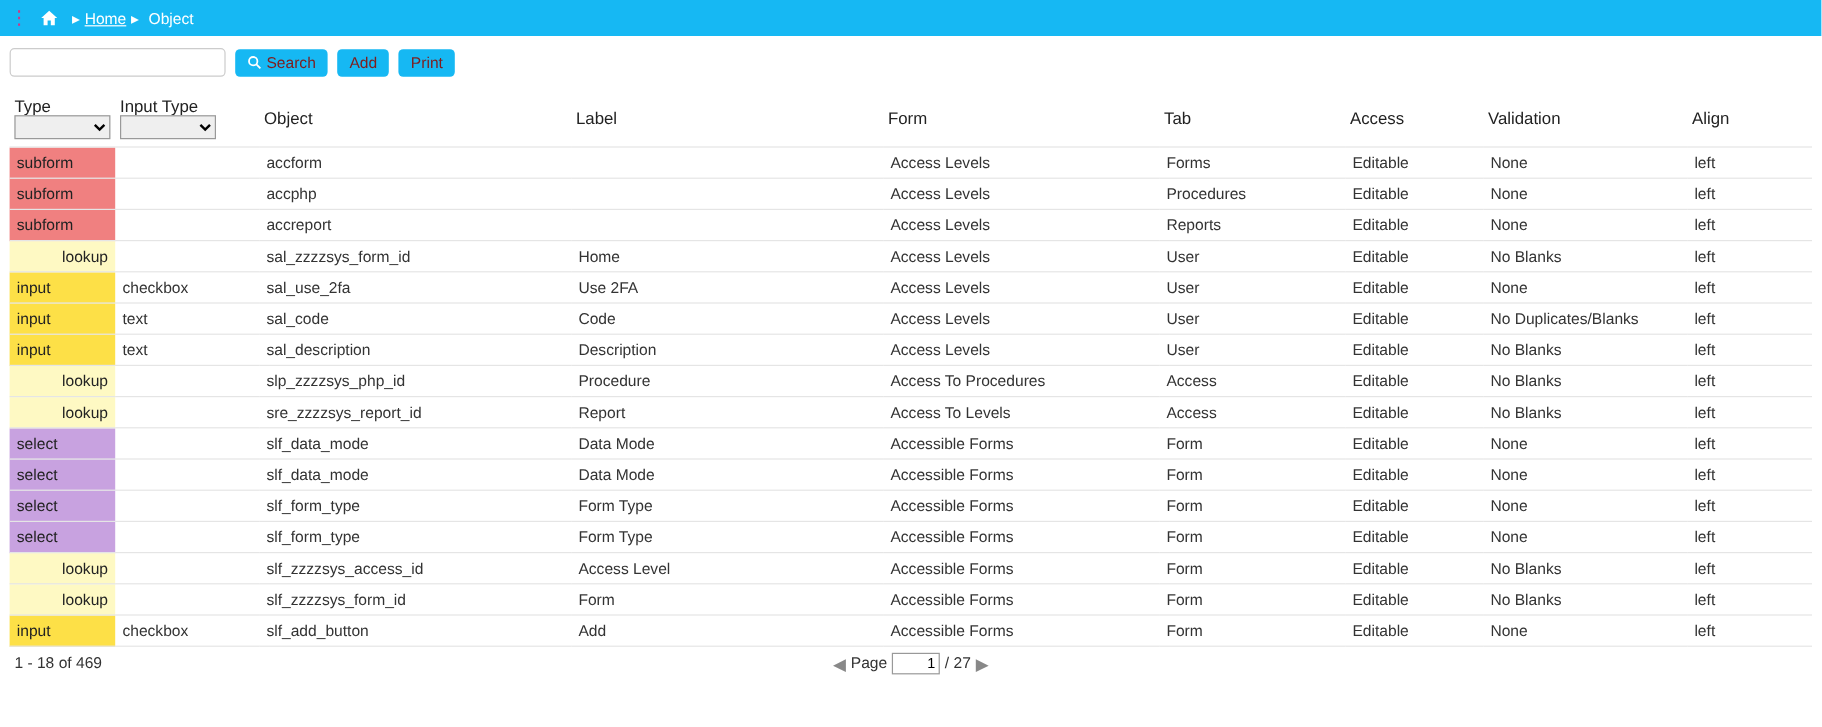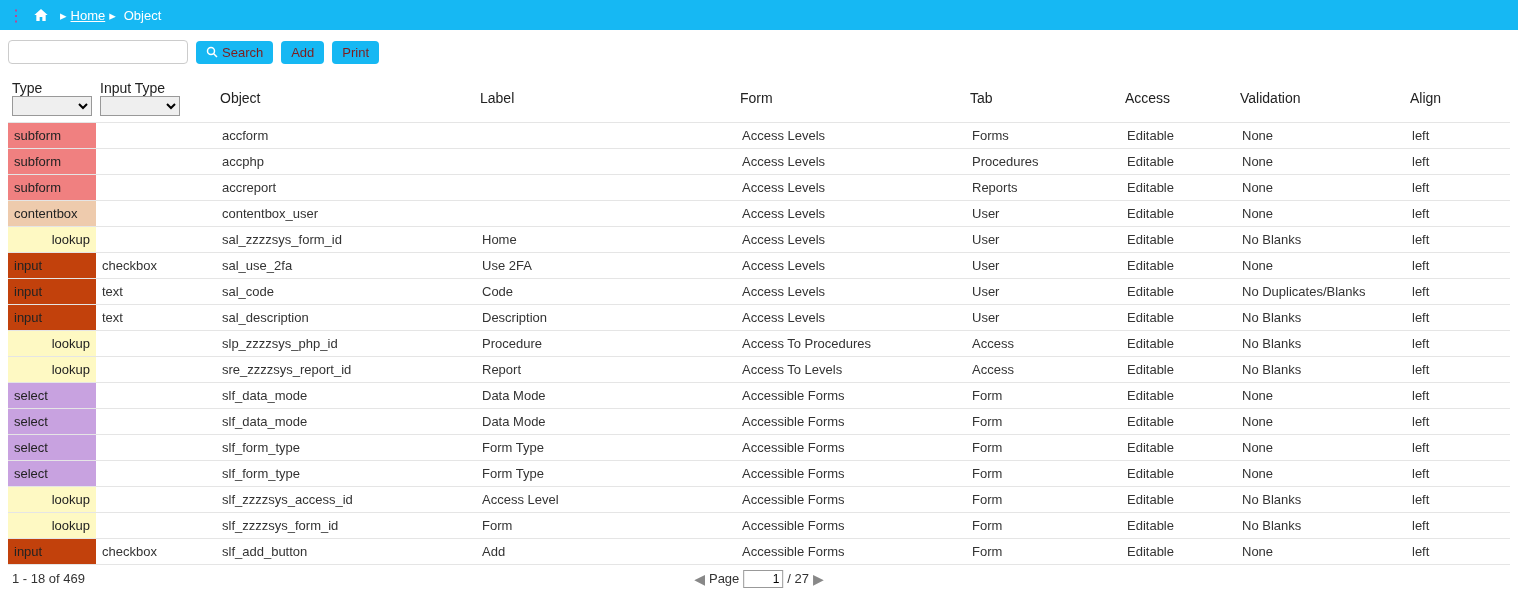--- a/index.html
+++ b/index.html
@@ -21,21 +21,21 @@
 th { text-align: left; font-weight: normal; font-size: 14px; padding: 6px 4px; color: #222; }
 th select { width: 80px; height: 20px; border: 1px solid #999; font-size: 12px; }
 tbody td { border-top: 1px solid #e5e5e5; padding: 5px 6px; font-size: 13px; color: #333; }
 tbody tr:last-child td { border-bottom: 1px solid #e5e5e5; }
 
 .type-cell { color: #222; }
 .type-subform   { background: #f08080; }
 .type-word      { background: #3cb371; }
 .type-contentbox{ background: #eecbad; }
 .type-lookup    { background: #fef9c3; text-align: right; }
-.type-input     { background: #c2410c; }
+.type-input     { background: #fde047; }
 .type-select    { background: #c8a2e0; }
 
 .col-type { width: 85px; }
 .col-input-type { width: 120px; }
 .col-object { width: 260px; }
 .col-label { width: 260px; }
 .col-form { width: 230px; }
 .col-tab { width: 155px; }
 .col-access { width: 115px; }
 .col-validation { width: 170px; }
@@ -125,31 +125,20 @@
           <td></td>
           <td>accreport</td>
           <td></td>
           <td>Access Levels</td>
           <td>Reports</td>
           <td>Editable</td>
           <td>None</td>
           <td>left</td>
         </tr>
         <tr>
-          <td class="type-cell type-contentbox">contentbox</td>
-          <td></td>
-          <td>contentbox_user</td>
-          <td></td>
-          <td>Access Levels</td>
-          <td>User</td>
-          <td>Editable</td>
-          <td>None</td>
-          <td>left</td>
-        </tr>
-        <tr>
           <td class="type-cell type-lookup">lookup</td>
           <td></td>
           <td>sal_zzzzsys_form_id</td>
           <td>Home</td>
           <td>Access Levels</td>
           <td>User</td>
           <td>Editable</td>
           <td>No Blanks</td>
           <td>left</td>
         </tr>

